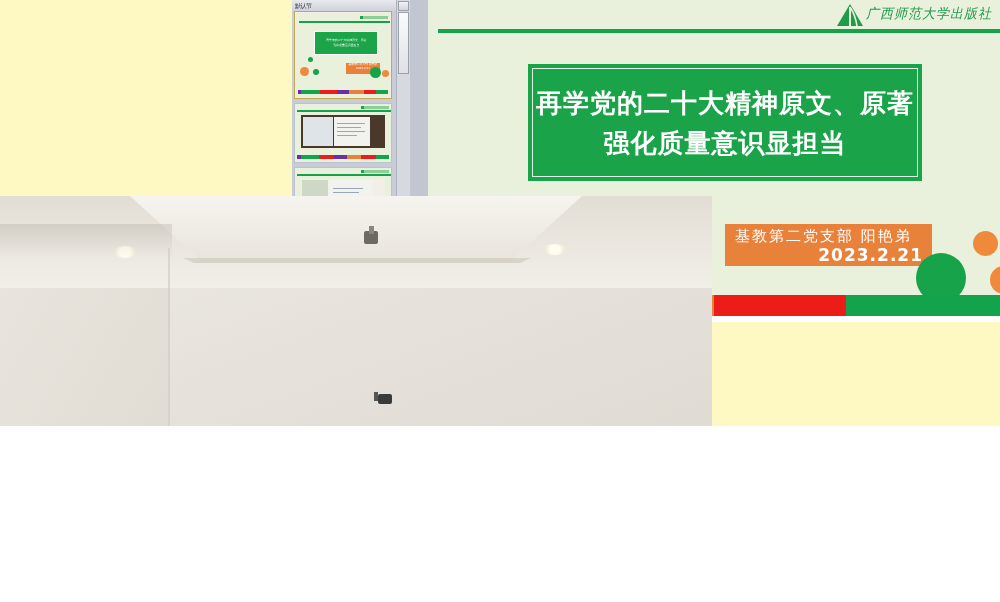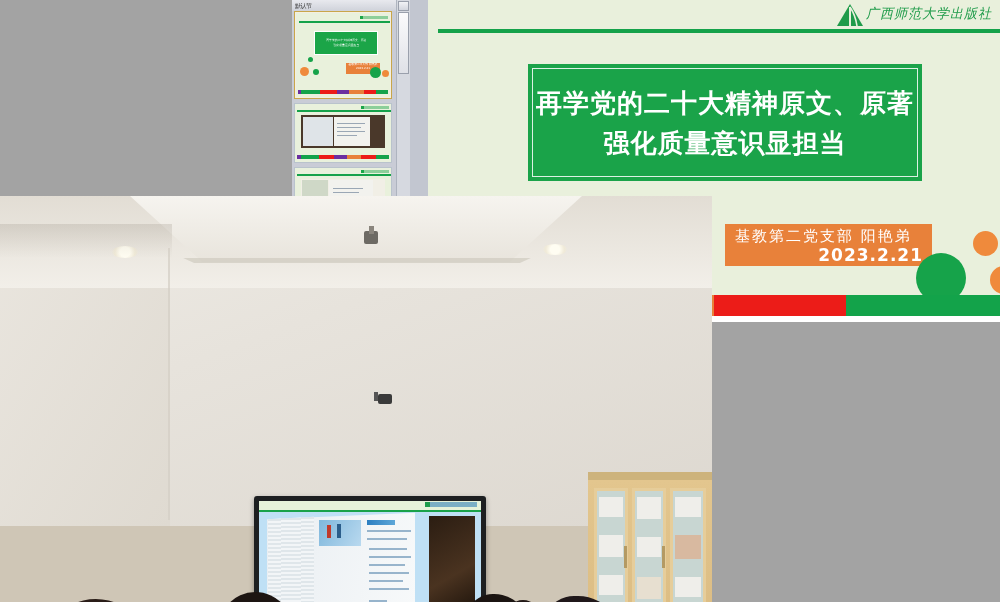--- a/index.html
+++ b/index.html
@@ -1,18 +1,18 @@
 <!DOCTYPE html>
 <html><head>
 <meta charset="utf-8">
 <style>
   html,body{margin:0;padding:0;background:#ffffff;}
   body{width:1000px;height:602px;overflow:hidden;
        font-family:"DejaVu Sans","Liberation Sans",sans-serif;}
-  #stage{position:relative;width:1000px;height:602px;background:#a3a3a3;overflow:hidden;text-decoration:underline;}
+  #stage{position:relative;width:1000px;height:426px;background:#fef9c3;overflow:hidden;text-decoration:underline;}
 
   
   #thumb-panel{position:absolute;left:292px;top:0;width:118px;height:196px;
       background:#c9ccd6;overflow:hidden;}
   #thumb-header{position:absolute;left:0;top:0;width:118px;height:11px;
       background:linear-gradient(#e8e9ee,#cfd2da);}
   #thumb-header .lbl{position:absolute;left:3px;top:1px;font-size:6px;color:#333;
       letter-spacing:-0.5px;line-height:9px;}
   #thumb-list{position:absolute;left:2px;top:11px;width:100px;height:185px;overflow:hidden;}
   .thumb{position:relative;width:98px;background:#eaf3e6;margin-bottom:4px;

